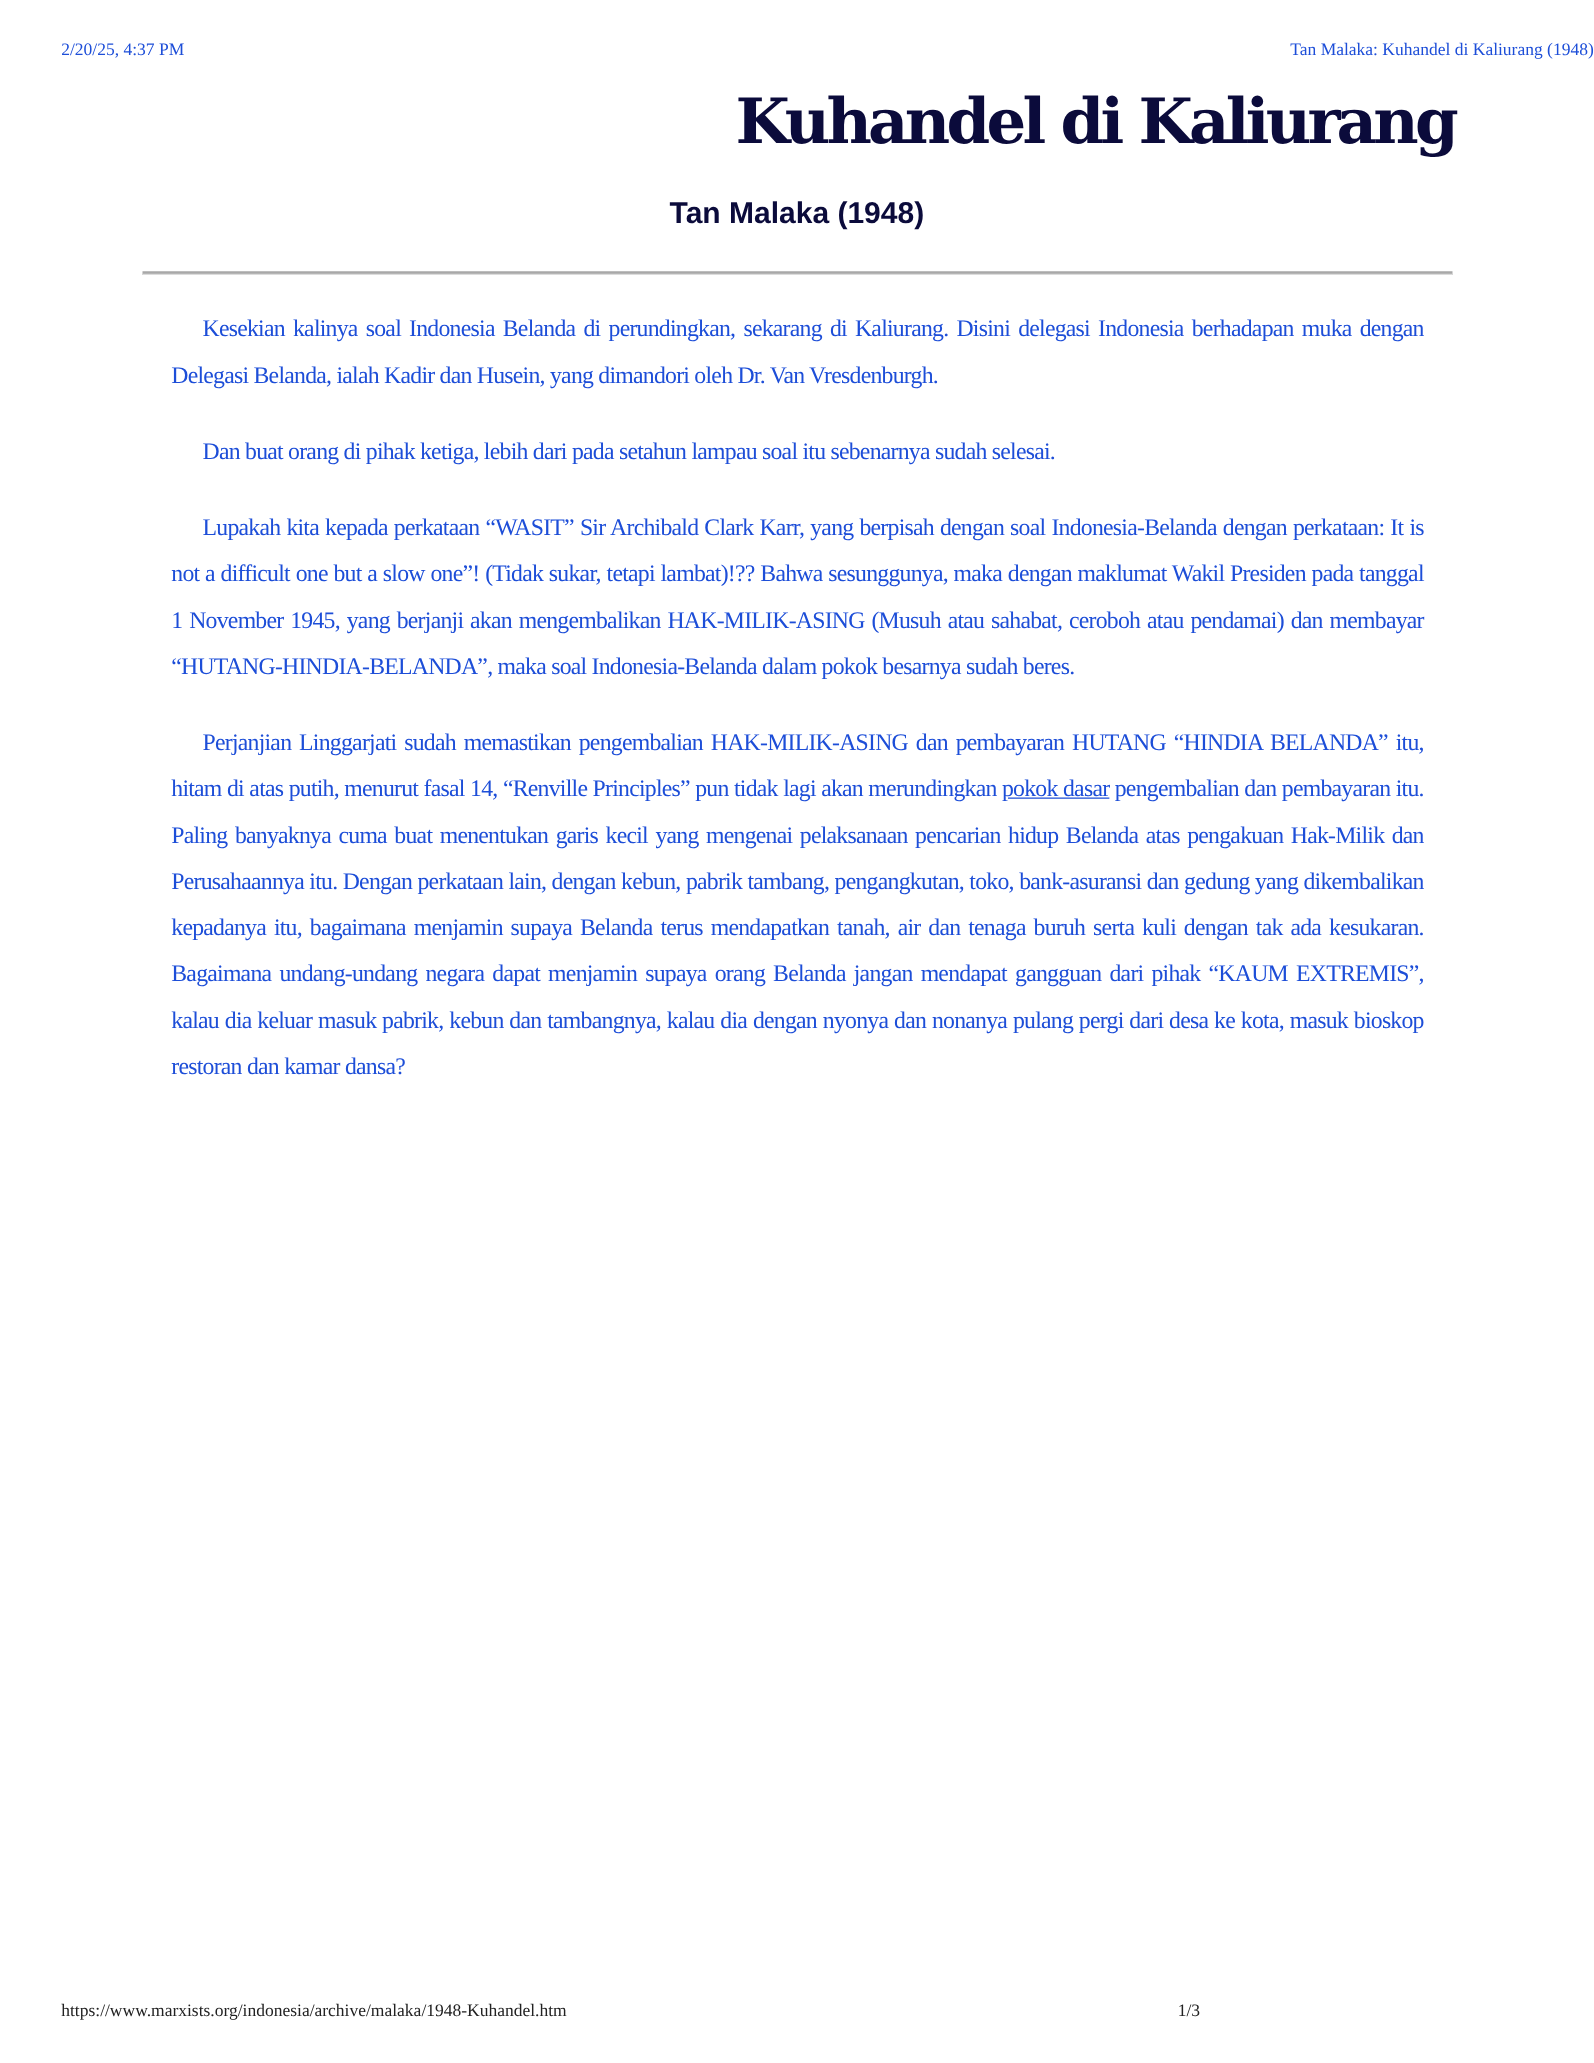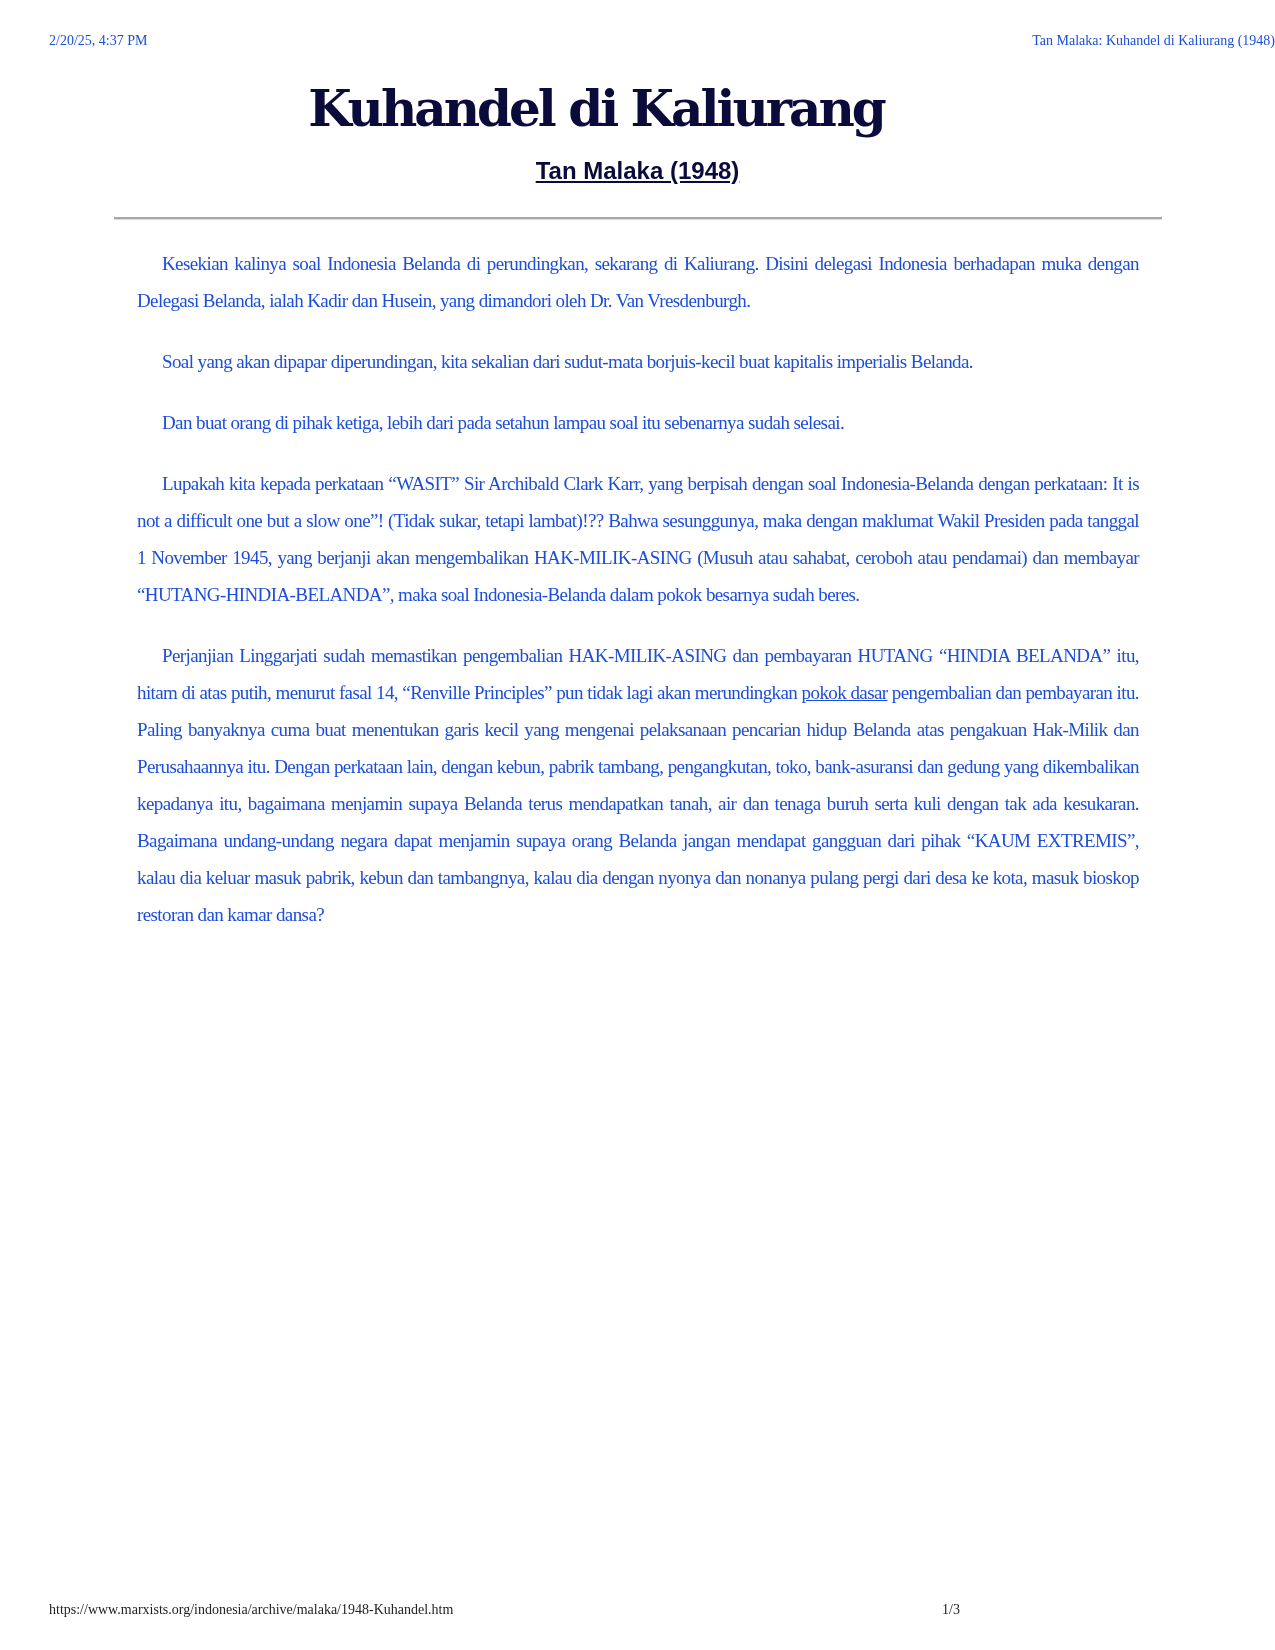--- a/index.html
+++ b/index.html
@@ -35,41 +35,40 @@
       left: 0;
       width: 1275px;
       text-align: right;
       top: 0;
     }
     .title {
       position: absolute;
       top: 58px;
       left: 0;
       width: 1160px;
-      text-align: center;
+      text-align: right;
       font-family: "DejaVu Serif", "Liberation Serif", serif;
       font-weight: bold;
       font-size: 50px;
       letter-spacing: -3px;
       color: #0b0b3b;
-      margin: 16px;
+      margin: 4px;
       line-height: 70px;
     }
     .author {
       position: absolute;
       top: 157px;
       left: 0;
       width: 1275px;
       text-align: center;
       font-family: "Liberation Sans", sans-serif;
       font-weight: bold;
       font-size: 24px;
       color: #0b0b3b;
       margin: 0;
-      text-decoration: underline;
     }
     .rule {
       position: absolute;
       top: 217px;
       left: 114px;
       width: 1048px;
       height: 2px;
       background: #a8a8a8;
       border-bottom: 1px solid #dcdcdc;
     }
@@ -121,21 +120,20 @@
   <span class="date">2/20/25, 4:37 PM</span>
   <span class="doc-title">Tan Malaka: Kuhandel di Kaliurang (1948)</span>
 </div>
 
 <h1 class="title">Kuhandel di Kaliurang</h1>
 <h2 class="author">Tan Malaka (1948)</h2>
 <div class="rule"></div>
 
 <div class="content">
   <p>Kesekian kalinya soal Indonesia Belanda di perundingkan, sekarang di Kaliurang. Disini delegasi Indonesia berhadapan muka dengan Delegasi Belanda, ialah Kadir dan Husein, yang dimandori oleh Dr. Van Vresdenburgh.</p>
-  <p>Soal yang akan dipapar diperundingan, kita sekalian dari sudut-mata borjuis-kecil buat kapitalis imperialis Belanda.</p>
   <p>Dan buat orang di pihak ketiga, lebih dari pada setahun lampau soal itu sebenarnya sudah selesai.</p>
   <p>Lupakah kita kepada perkataan “WASIT” Sir Archibald Clark Karr, yang berpisah dengan soal Indonesia-Belanda dengan perkataan: It is not a difficult one but a slow one”! (Tidak sukar, tetapi lambat)!?? Bahwa sesunggunya, maka dengan maklumat Wakil Presiden pada tanggal 1 November 1945, yang berjanji akan mengembalikan HAK-MILIK-ASING (Musuh atau sahabat, ceroboh atau pendamai) dan membayar “HUTANG-HINDIA-BELANDA”, maka soal Indonesia-Belanda dalam pokok besarnya sudah beres.</p>
   <p><span>Perjanjian Linggarjati sudah memastikan pengembalian HAK-MILIK-ASING dan pembayaran HUTANG “HINDIA BELANDA” itu, hitam di atas putih, menurut fasal 14, “Renville Principles” pun tidak lagi akan merundingkan </span><span class="u">pokok dasar</span><span> pengembalian dan pembayaran itu. Paling banyaknya cuma buat menentukan garis kecil yang mengenai pelaksanaan pencarian hidup Belanda atas pengakuan Hak-Milik dan Perusahaannya itu. Dengan perkataan lain, dengan kebun, pabrik tambang, pengangkutan, toko, bank-asuransi dan gedung yang dikembalikan kepadanya itu, bagaimana menjamin supaya Belanda terus mendapatkan tanah, air dan tenaga buruh serta kuli dengan tak ada kesukaran. Bagaimana undang-undang negara dapat menjamin supaya orang Belanda jangan mendapat gangguan dari pihak “KAUM EXTREMIS”, kalau dia keluar masuk pabrik, kebun dan tambangnya, kalau dia dengan nyonya dan nonanya pulang pergi dari desa ke kota, masuk bioskop restoran dan kamar dansa?</span></p>
 </div>
 
 <div class="print-footer">
   <span class="url">https://www.marxists.org/indonesia/archive/malaka/1948-Kuhandel.htm</span>
   <span class="page">1/3</span>
 </div>
 

